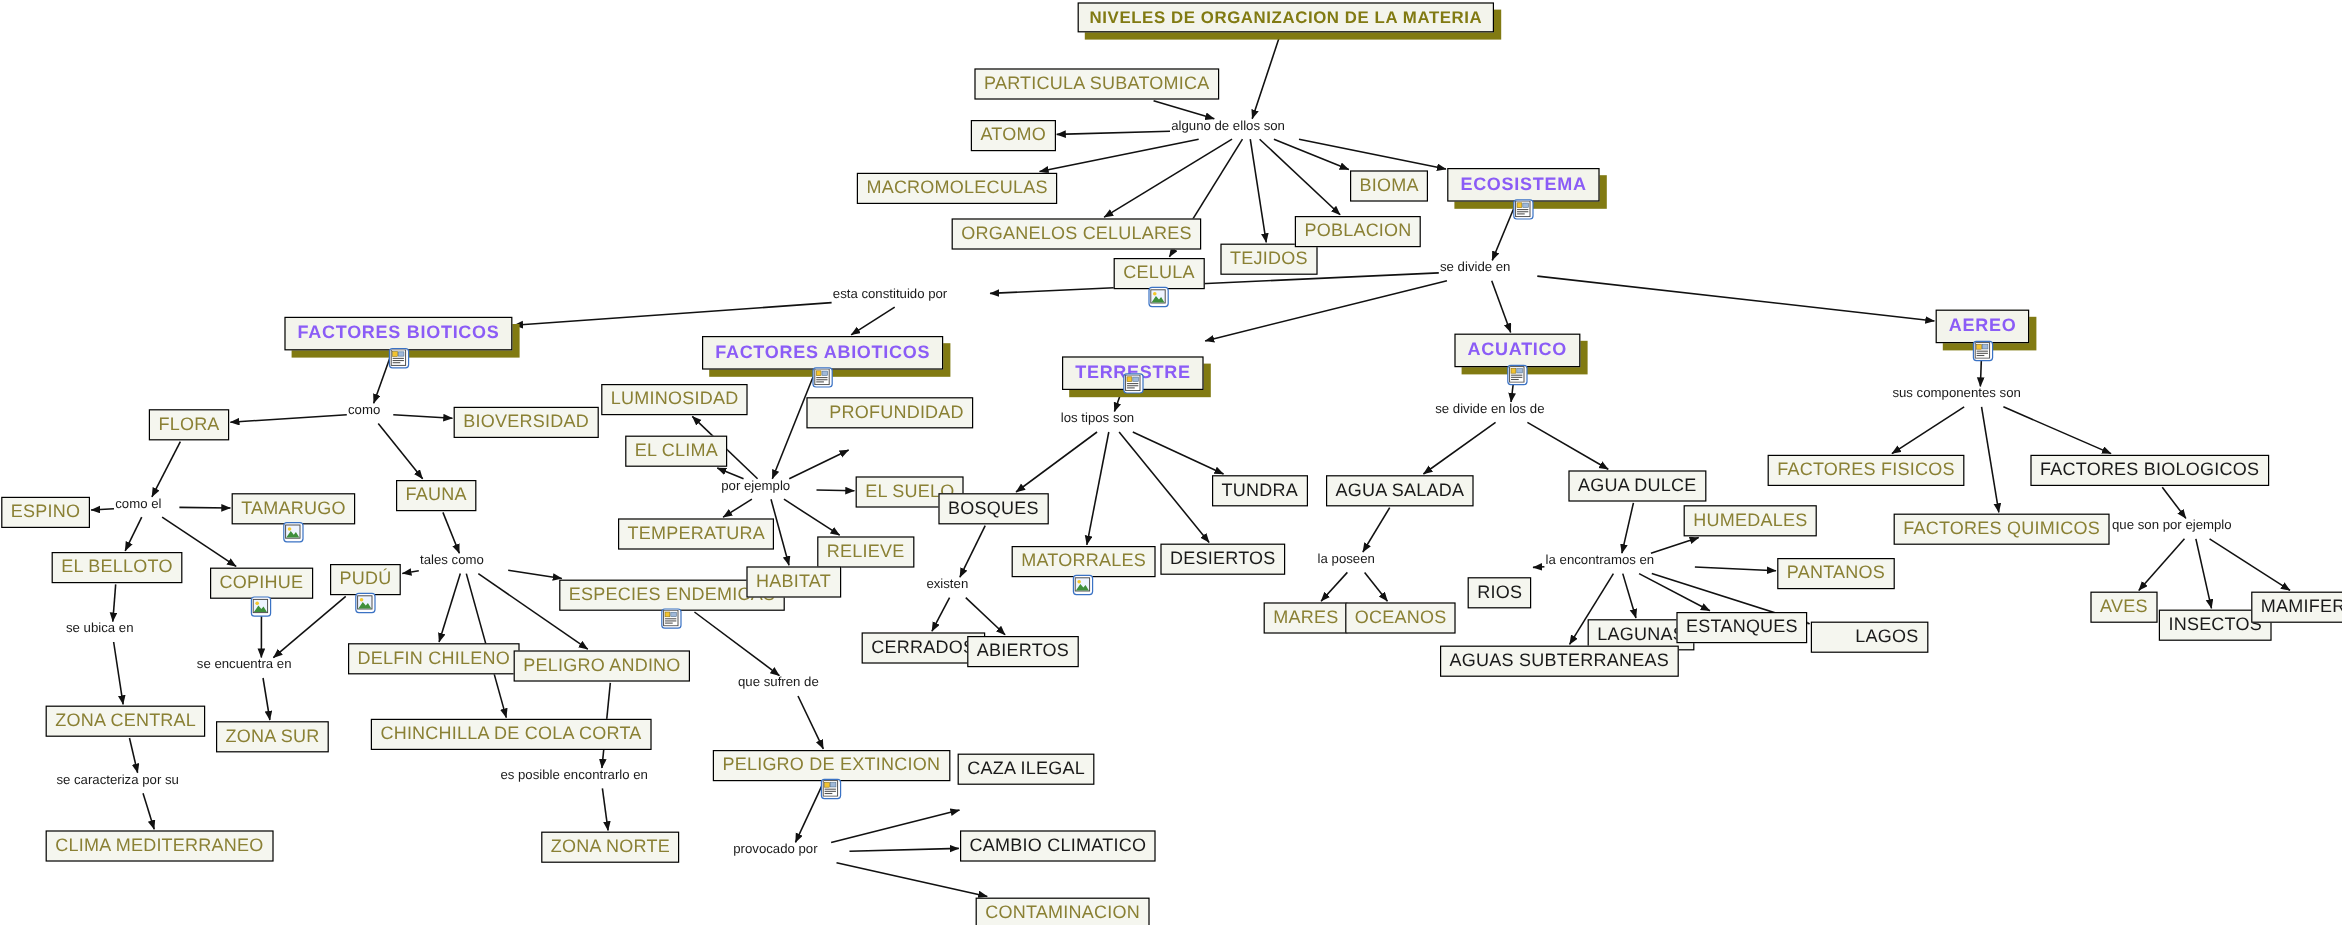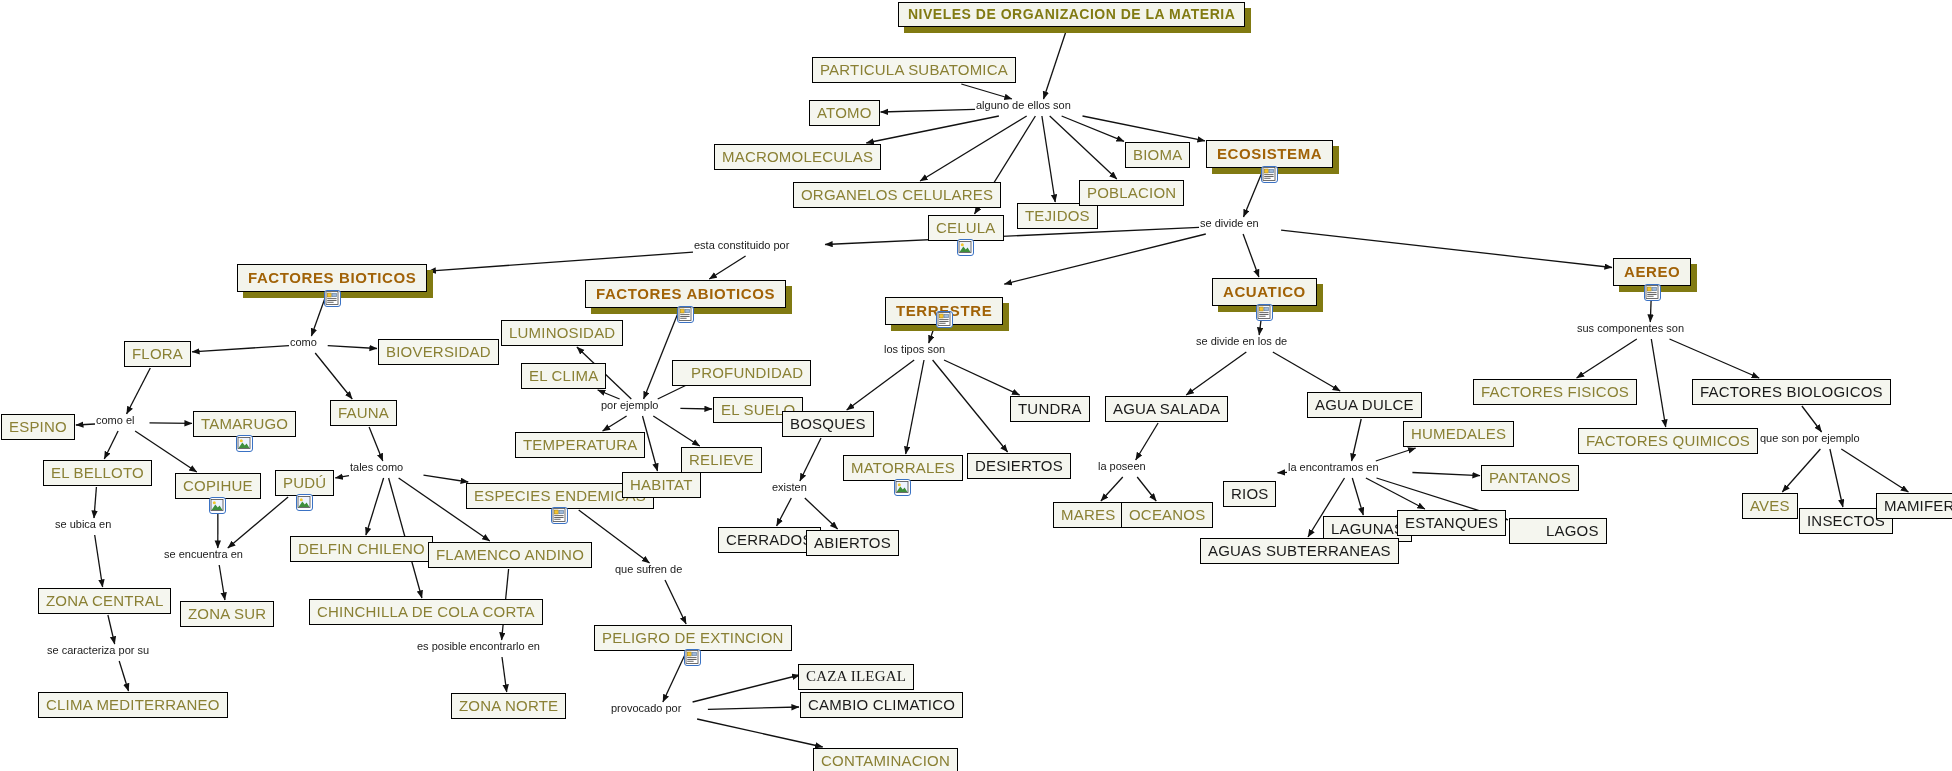--- a/index.html
+++ b/index.html
@@ -6,21 +6,21 @@
   body{width:1952px;height:771px;font-family:"Liberation Sans",sans-serif;overflow:hidden;}
   #map{position:relative;width:1952px;height:771px;background:#fff;}
   svg#edges{position:absolute;left:0;top:0;width:1952px;height:771px;pointer-events:none;}
 
   .node{position:absolute;box-sizing:border-box;white-space:nowrap;
         border:1px solid #000;background:#f5f6ef;
         font-size:15px;line-height:1;letter-spacing:.2px;
         padding:4px 7px 5px 7px;color:#8a8034;}
   .node.black{color:#1a1a1a;}
   .node.olive{color:#8a8034;}
-  .node.main{font-weight:bold;color:#a16207;border:1.5px solid #000;background:#f3f4ec;
+  .node.main{font-weight:bold;color:#8b5cf6;border:1.5px solid #000;background:#f3f4ec;
              box-shadow:6px 6px 0 0 #817a12;padding:5px 10px 6px 10px;letter-spacing:.6px;}
   .node.title{font-weight:bold;color:#817a12;border:1.5px solid #000;background:#f3f4ec;
               box-shadow:6px 6px 0 0 #817a12;padding:4px 9px 5px 9px;letter-spacing:.5px;font-size:14px;}
 
   .link{position:absolute;white-space:nowrap;font-size:11px;color:#1a1a1a;
         background:transparent;padding:0;line-height:1;}
 
   .ic{position:absolute;width:17px;height:17px;border:1.5px solid #3a72c4;border-radius:3px;
       background:#fdfdff;box-sizing:border-box;overflow:hidden;}
   .ic svg{display:block;}
@@ -230,21 +230,21 @@
       <div class="node olive" style="left: 275px; top: 470px;">PUDÚ</div>
       <span class="ic" style="left: 296.156px; top: 494px;">
         <svg width="14" height="14" viewBox="0 0 14 14">
           <rect x="1" y="1.5" width="12" height="11" fill="#eef4ff" stroke="#4a4a4a" stroke-width="0.8"></rect>
           <circle cx="4.3" cy="4.8" r="1.5" fill="#f3c72e"></circle>
           <path d="M1.6 12 L5.3 6.6 L7.8 9.6 L9.6 7.4 L12.4 12 z" fill="#3f8f3c"></path>
         </svg>
       </span>
       <div class="node olive" style="left: 290px; top: 536px;">DELFIN CHILENO</div>
       <div class="node olive" style="left: 309px; top: 599px;">CHINCHILLA DE COLA CORTA</div>
-      <div class="node olive" style="left: 428px; top: 542px;">FLAMENCO ANDINO</div>
+      <div class="node olive" style="left: 428px; top: 542px;">PELIGRO ANDINO</div>
       <div class="node olive" style="left: 466px; top: 483px;">ESPECIES ENDEMICAS</div>
       <span class="ic" style="left: 551.492px; top: 507px;">
         <svg width="14" height="14" viewBox="0 0 14 14">
           <rect x="1" y="0.5" width="12" height="13" fill="#ffffff" stroke="#4a4a4a" stroke-width="0.8"></rect>
           <rect x="2.2" y="2" width="4" height="4" fill="#f2c230" stroke="#8a6f12" stroke-width="0.5"></rect>
           <rect x="7" y="2.2" width="4.6" height="3.6" fill="#9fb8d8" stroke="#51708f" stroke-width="0.5"></rect>
           <rect x="2.2" y="7.2" width="9.4" height="0.9" fill="#555"></rect>
           <rect x="2.2" y="9" width="9.4" height="0.9" fill="#555"></rect>
           <rect x="2.2" y="10.8" width="6.4" height="0.9" fill="#555"></rect>
         </svg>
@@ -257,26 +257,26 @@
       <span class="ic" style="left: 684.273px; top: 649px;">
         <svg width="14" height="14" viewBox="0 0 14 14">
           <rect x="1" y="0.5" width="12" height="13" fill="#ffffff" stroke="#4a4a4a" stroke-width="0.8"></rect>
           <rect x="2.2" y="2" width="4" height="4" fill="#f2c230" stroke="#8a6f12" stroke-width="0.5"></rect>
           <rect x="7" y="2.2" width="4.6" height="3.6" fill="#9fb8d8" stroke="#51708f" stroke-width="0.5"></rect>
           <rect x="2.2" y="7.2" width="9.4" height="0.9" fill="#555"></rect>
           <rect x="2.2" y="9" width="9.4" height="0.9" fill="#555"></rect>
           <rect x="2.2" y="10.8" width="6.4" height="0.9" fill="#555"></rect>
         </svg>
       </span>
-      <div class="node black" style="left: 798px; top: 664px; font-family: Liberation Serif, serif;">CAZA ILEGAL</div>
+      <div class="node black" style="left: 798px; top: 628px;">CAZA ILEGAL</div>
       <div class="node black" style="left: 800px; top: 692px;">CAMBIO CLIMATICO</div>
       <div class="node olive" style="left: 813px; top: 748px;">CONTAMINACION</div>
       <div class="node olive" style="left: 501px; top: 320px;">LUMINOSIDAD</div>
       <div class="node olive" style="left: 521px; top: 363px;">EL CLIMA</div>
-      <div class="node olive" style="left: 672px; top: 360px; padding-left: 18px;">PROFUNDIDAD</div>
+      <div class="node olive" style="left: 672px; top: 331px; padding-left: 18px;">PROFUNDIDAD</div>
       <div class="node olive" style="left: 713px; top: 397px;">EL SUELO</div>
       <div class="node olive" style="left: 515px; top: 432px;">TEMPERATURA</div>
       <div class="node olive" style="left: 681px; top: 447px;">RELIEVE</div>
       <div class="node olive" style="left: 622px; top: 472px;">HABITAT</div>
       <div class="node black" style="left: 782px; top: 411px;">BOSQUES</div>
       <div class="node olive" style="left: 843px; top: 455px;">MATORRALES</div>
       <span class="ic" style="left: 894.484px; top: 479px;">
         <svg width="14" height="14" viewBox="0 0 14 14">
           <rect x="1" y="1.5" width="12" height="11" fill="#eef4ff" stroke="#4a4a4a" stroke-width="0.8"></rect>
           <circle cx="4.3" cy="4.8" r="1.5" fill="#f3c72e"></circle>

